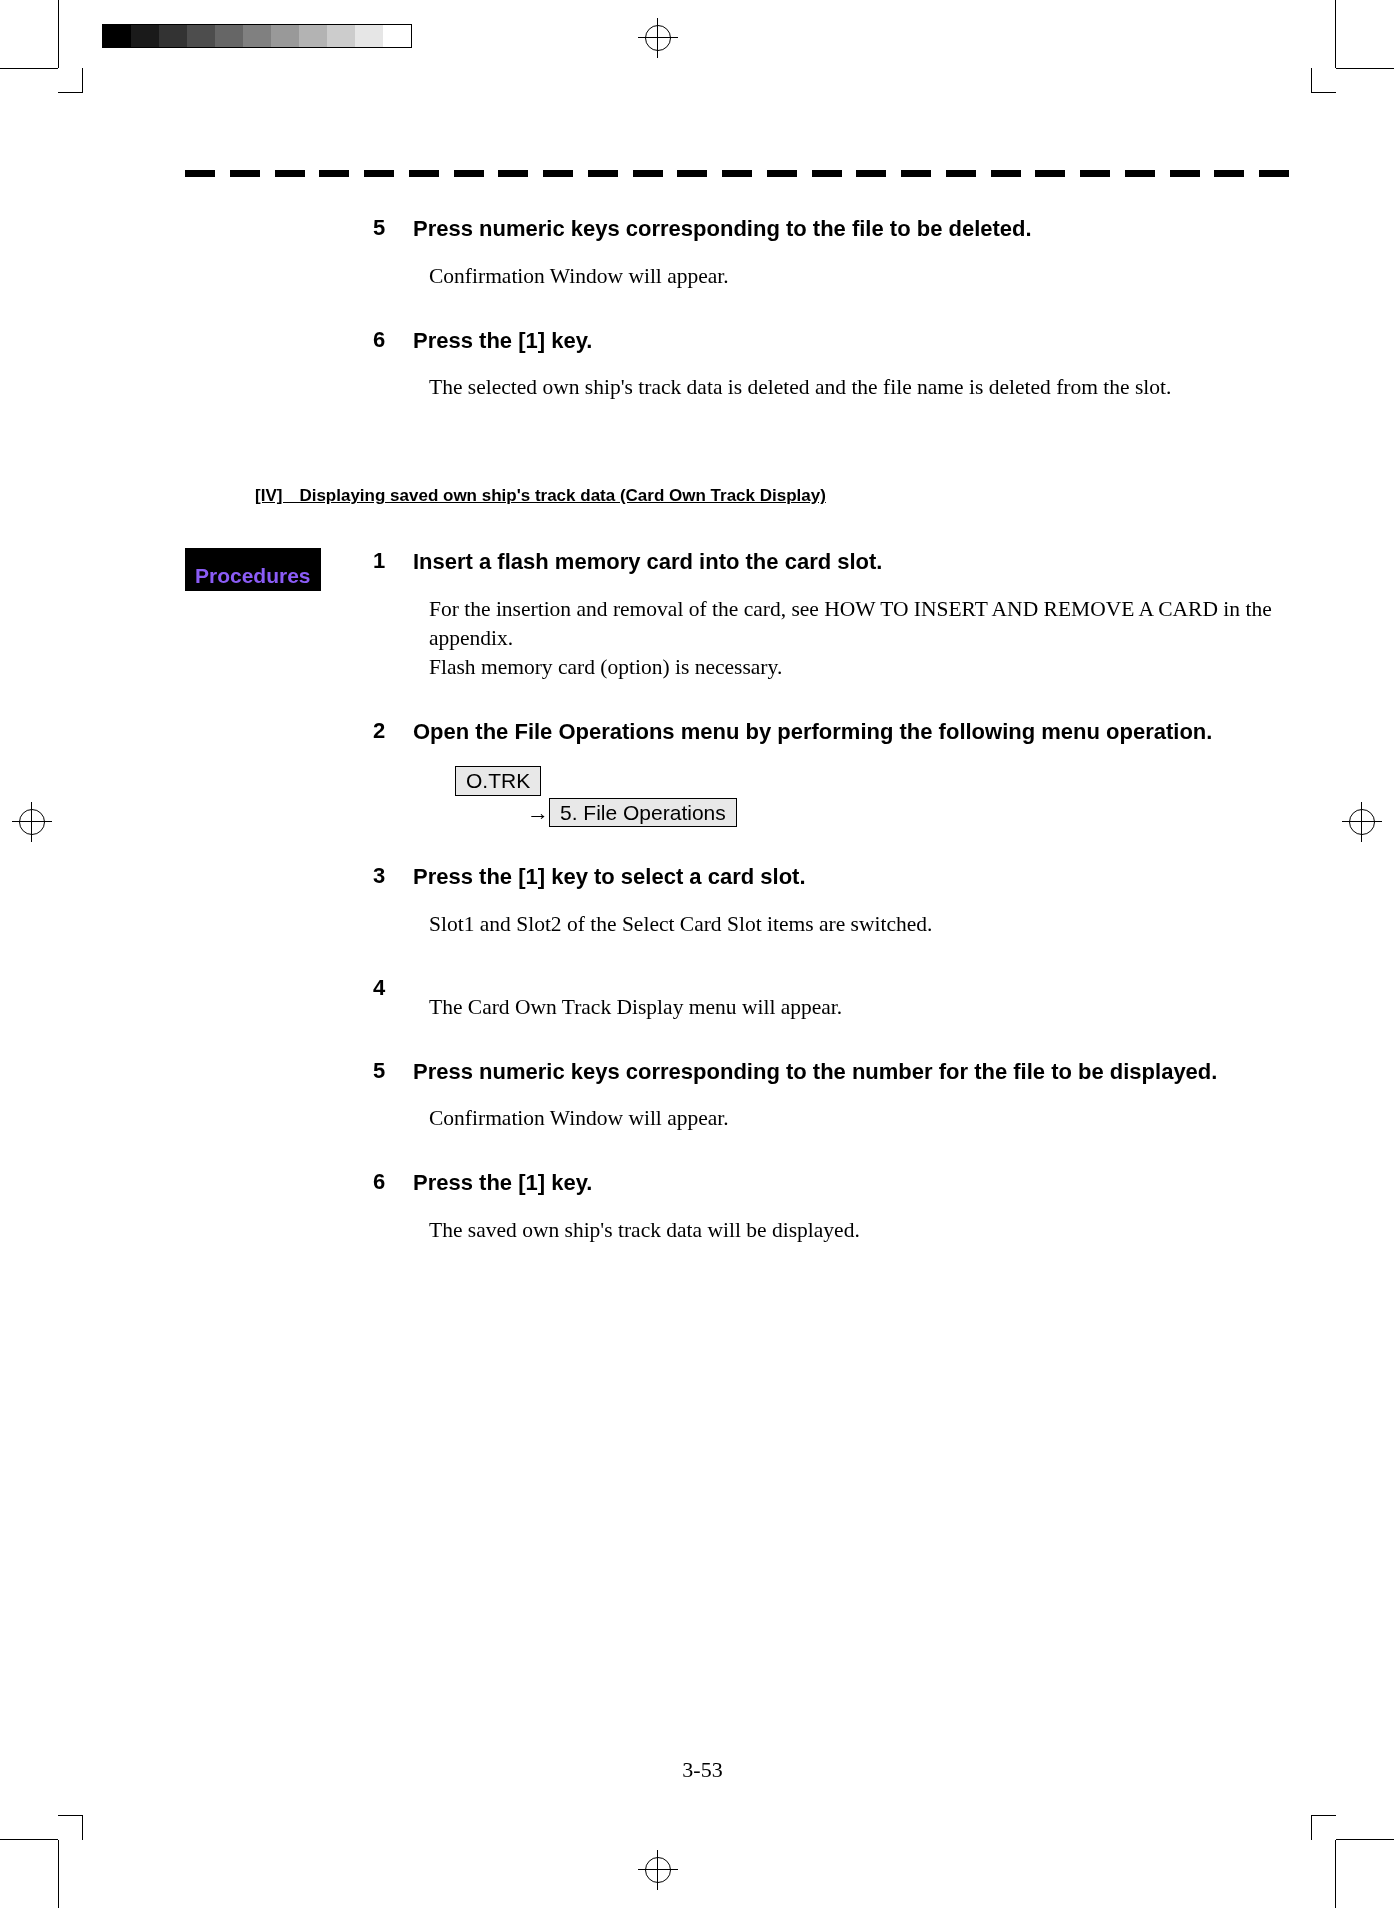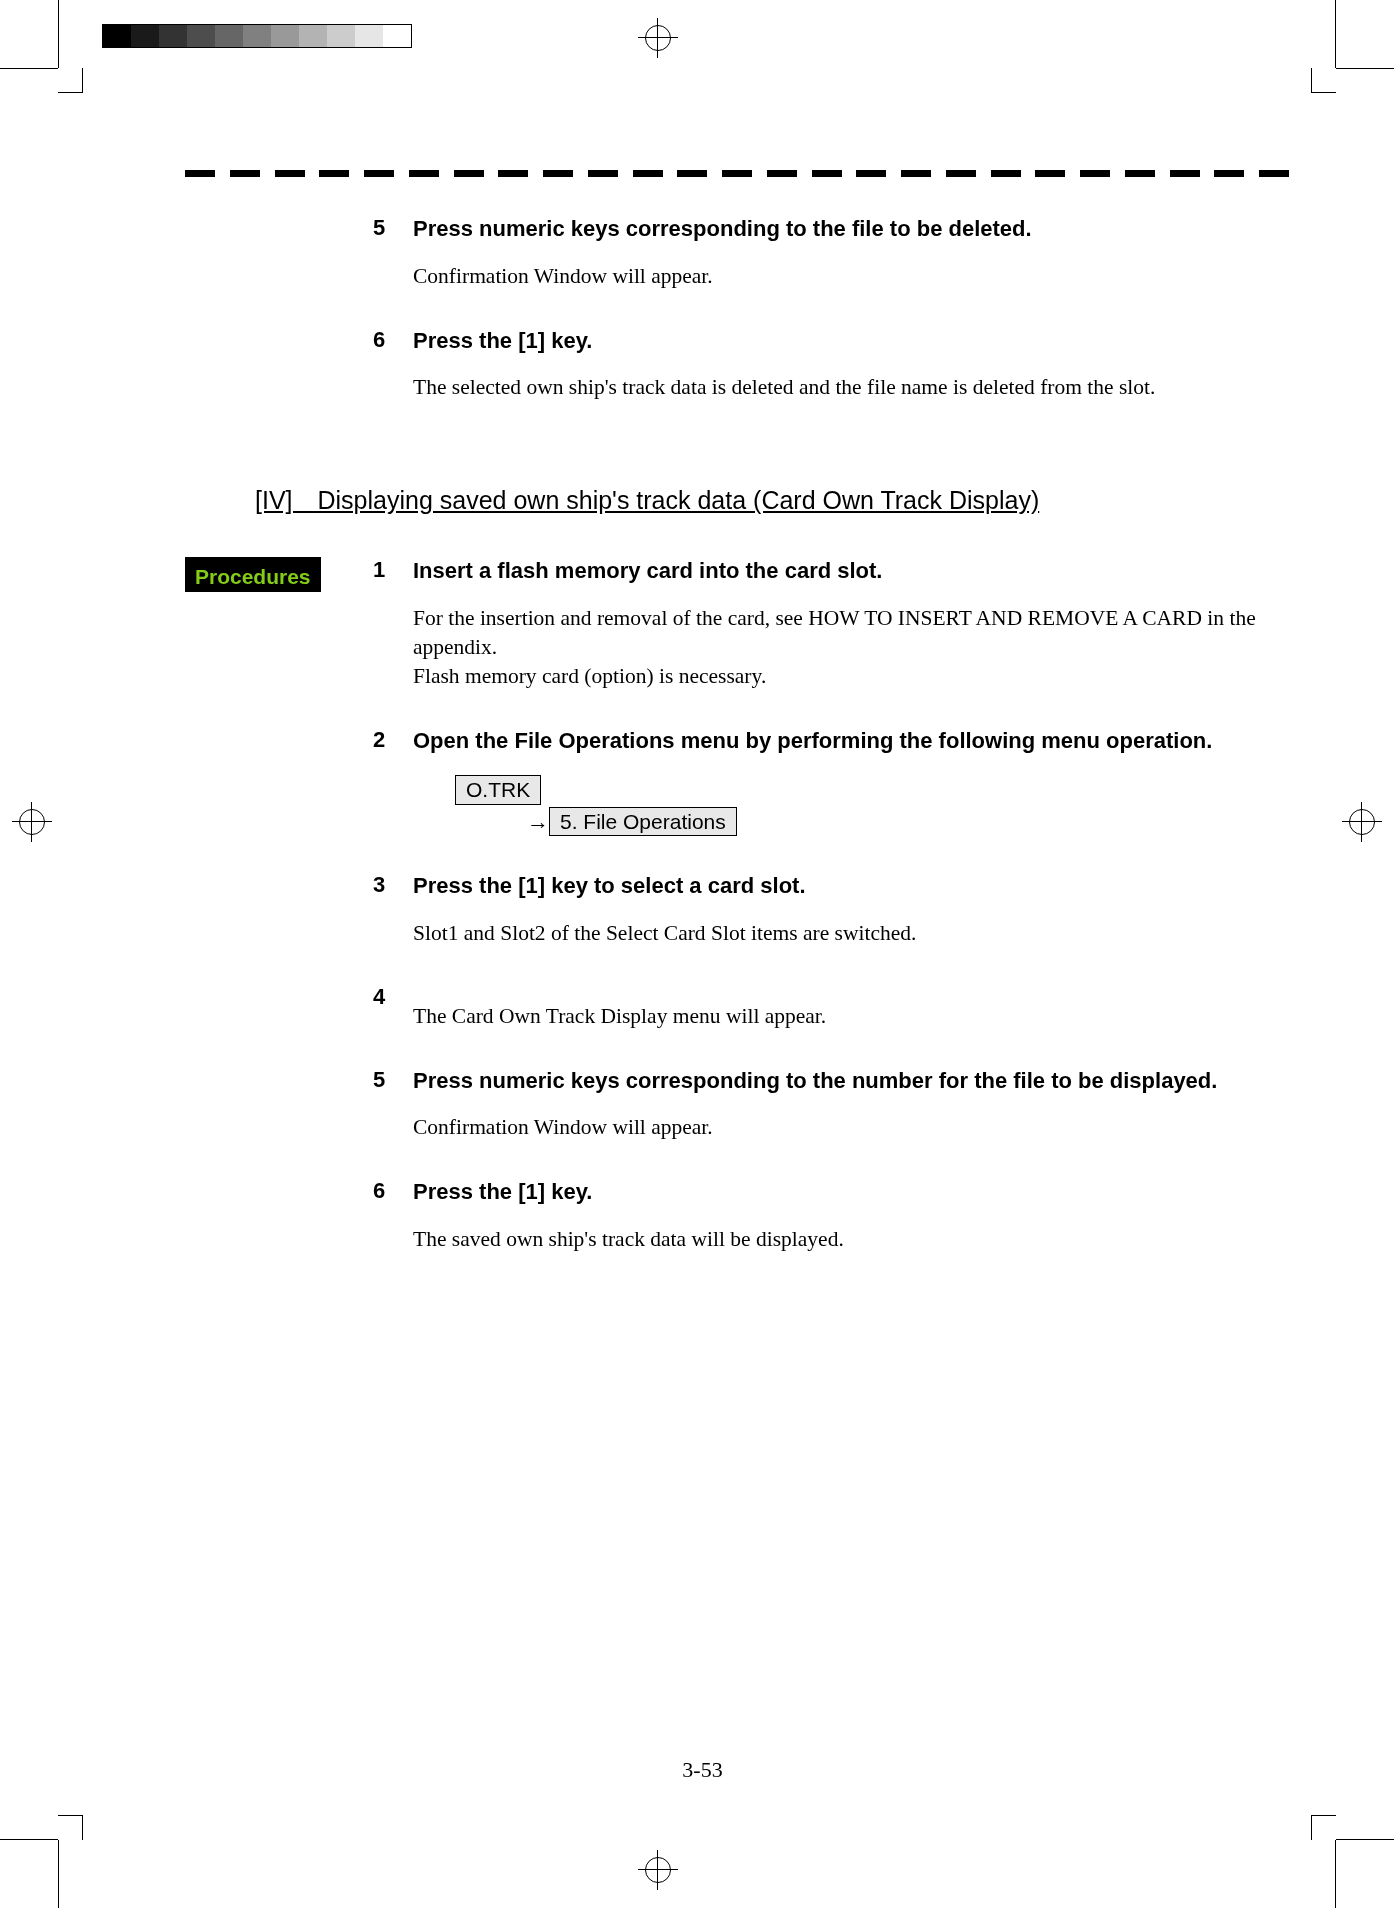--- a/index.html
+++ b/index.html
@@ -110,34 +110,35 @@
       font-weight: bold;
       font-size: 22px;
       line-height: 1.3;
     }
     .step-body {
       font-family: 'Times New Roman', Times, serif;
       font-size: 21.5px;
       line-height: 1.35;
       margin-top: 18px;
       margin-bottom: 24px;
+      margin-left: 16px;
     }
     .section-heading {
-      font-weight: normal;
-      font-size: 25px;
+      font-weight: bold;
+      font-size: 17px;
       text-decoration: underline;
       margin: 60px 0 42px 70px;
     }
     .procedures-badge {
       display: inline-block;
       background: #000;
-      color: #84cc16;
+      color: #8b5cf6;
       font-weight: bold;
       font-size: 21px;
-      padding: 8px 10px 3px 10px;
+      padding: 16px 10px 3px 10px;
       margin-left: 0;
     }
     .menu-path {
       margin: 20px 0 24px 42px;
       font-size: 22px;
     }
     .menu-box {
       display: inline-block;
       border: 1.5px solid #000;
       background: #e8e8e8;

